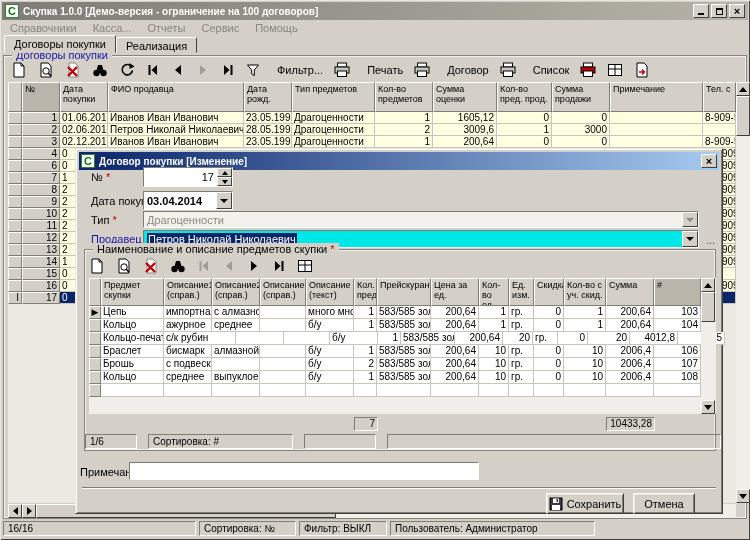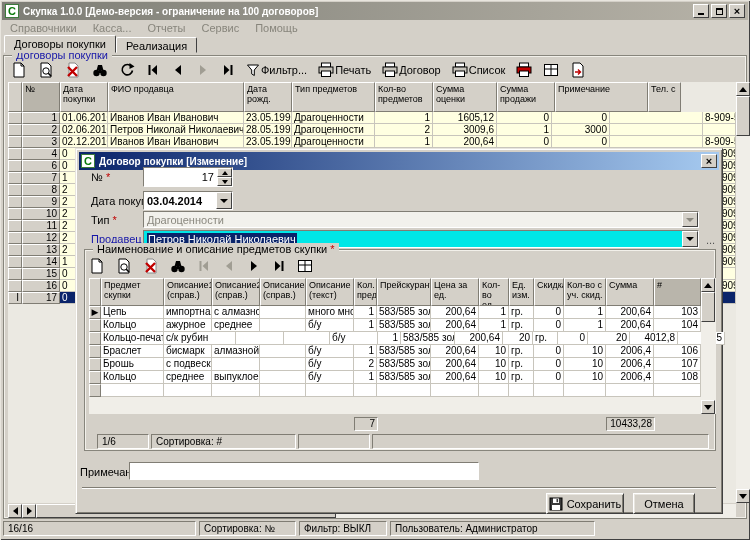--- a/index.html
+++ b/index.html
@@ -30,21 +30,21 @@
   .tab { padding:2px 9px 2px; background:#d4d0c8; border:1px solid;
     border-color:#fff #404040 #d4d0c8 #fff; border-radius:2px 2px 0 0; height:16px; }
   .tab.active { height:18px; position:relative; z-index:2; }
 
   .groupbox { position:absolute; left:3px; top:55px; width:744px; height:464px;
     border:1px solid #87857c; box-shadow:inset 0 0 0 1px #f2f0ea; }
   .grouplabel { position:absolute; top:-7px; left:8px; background:#d4d0c8; padding:0 4px; color:#1616a8; }
 
   
   .toolbar { position:absolute; left:5px; top:4px; height:20px; display:flex; align-items:center; gap:7px; }
-  .tbtn { display:flex; align-items:center; gap:1px; padding:1px 2px; }
+  .tbtn { display:flex; align-items:center; gap:17px; padding:1px 2px; }
   svg.i { width:16px; height:16px; display:block; }
   svg.i14 { width:14px; height:14px; display:block; }
 
   
   .grid-row { display:flex; }
   .hc { background:#d4d0c8; border:1px solid; border-color:#fff #807d74 #807d74 #fff;
     font-size:9px; line-height:10px; padding:1px 2px; overflow:hidden; flex:none; }
   .hc.sorted { background:#b9b5ab; }
   .dc { font-size:10px; line-height:11px; padding:0 2px; overflow:hidden; white-space:nowrap;
     border-right:1px solid #c8c5bc; border-bottom:1px solid #c8c5bc; flex:none; }
@@ -103,21 +103,21 @@
   .igroup { position:absolute; left:8px; top:100px; width:632px; height:202px;
     border:1px solid #87857c; box-shadow:inset 0 0 0 1px #f2f0ea; }
   .igroup .grouplabel { color:#000; }
   #inner-table { position:absolute; left:4px; top:28px; width:612px; }
   #inner-table .dc { background:#fff; height:13px; line-height:12px; }
   .ind { background:#d4d0c8; border:1px solid; border-color:#fff #807d74 #807d74 #fff; flex:none;
     font-size:9px; line-height:11px; text-align:center; overflow:hidden; }
   .totals { position:absolute; left:4px; top:167px; width:628px; height:15px; }
   .tbox { position:absolute; height:14px; border:1px solid; border-color:#807d74 #fff #fff #807d74;
     font-size:10px; text-align:right; padding:0 2px; background:#d4d0c8; }
-  .istatus { position:absolute; left:0; top:184px; width:636px; height:15px; display:flex; gap:2px; padding:0 12px; }
+  .istatus { position:absolute; left:0; top:184px; width:636px; height:15px; display:flex; gap:11px; padding:0 0; }
 
   .sep { position:absolute; left:6px; right:6px; top:338px; height:2px;
     border-top:1px solid #807d74; border-bottom:1px solid #fff; }
   .btn { position:absolute; height:21px; background:#d4d0c8; border:1px solid;
     border-color:#fff #404040 #404040 #fff; box-shadow:inset 1px 1px 0 #e8e5de, inset -1px -1px 0 #807d74;
     display:flex; align-items:center; justify-content:center; gap:4px; font-size:11px; }
 </style>
 </head>
 <body>
 
@@ -262,20 +262,21 @@
 <div id="main-table">
     <div class="grid-row">
       <div class="hc" style="width: 14px; height: 30px;"></div>
       <div class="hc sorted" style="width: 38px; height: 30px;">№</div>
       <div class="hc" style="width: 48px; height: 30px;">Дата покупки</div>
       <div class="hc" style="width: 136px; height: 30px;">ФИО продавца</div>
       <div class="hc" style="width: 48px; height: 30px;">Дата рожд.</div>
       <div class="hc" style="width: 83px; height: 30px;">Тип предметов</div>
       <div class="hc" style="width: 58px; height: 30px;">Кол-во предметов</div>
       <div class="hc" style="width: 64px; height: 30px;">Сумма оценки</div>
+      <div class="hc" style="width: 55px; height: 30px;">Кол-во пред. прод.</div>
       <div class="hc" style="width: 58px; height: 30px;">Сумма продажи</div>
       <div class="hc" style="width: 93px; height: 30px;">Примечание</div>
       <div class="hc" style="width: 33px; height: 30px;">Тел. с</div>
     </div>
     <div class="grid-row">
       <div class="num" style="width: 14px; height: 12px;"></div>
       <div class="num" style="width: 38px; height: 12px;">1</div>
       <div class="dc" style="width: 48px; height: 12px;">01.06.2010</div>
       <div class="dc" style="width: 136px; height: 12px;">Иванов Иван Иванович</div>
       <div class="dc" style="width: 48px; height: 12px;">23.05.1990</div>

